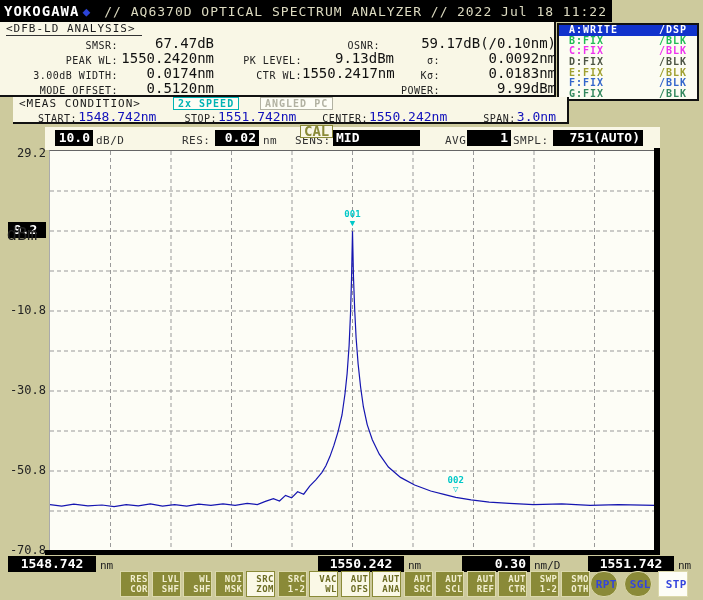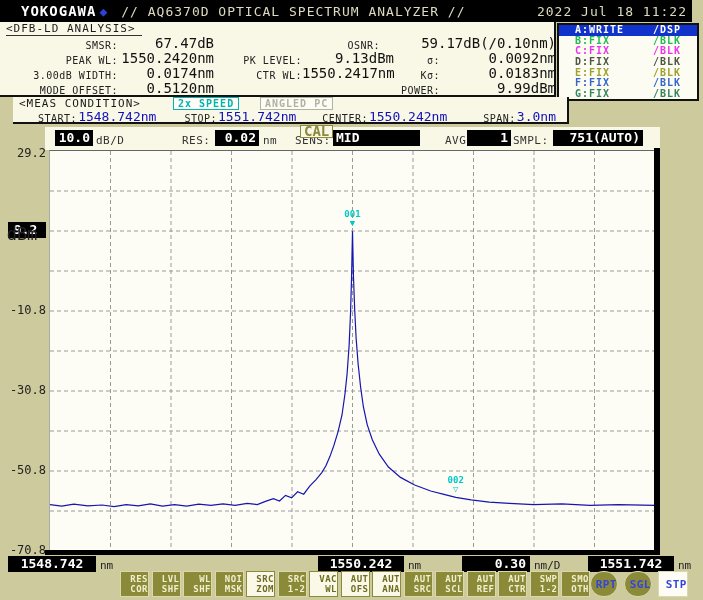--- a/index.html
+++ b/index.html
@@ -1,41 +1,41 @@
 <!DOCTYPE html>
 <html><head>
 <meta charset="utf-8">
 <style>
   html,body{margin:0;padding:0;background:#9a9a7a;}
   #screen{position:relative;width:703px;height:600px;background:#cdca9d;overflow:hidden;
     font-family:"DejaVu Sans Mono",monospace;color:#1a1a1a;}
   
-  #titlebar{position:absolute;left:0;top:0;width:675px;height:22px;background:#000;
-    display:flex;align-items:center;padding-left:17px;}
+  #titlebar{position:absolute;left:0;top:0;width:612px;height:22px;background:#000;
+    display:flex;align-items:center;}
   #brand{color:#fff;font-size:14px;font-weight:bold;letter-spacing:1px;margin-left:4px;}
   #diamond{color:#2b43d8;font-size:13px;margin-left:3px;}
   #apptitle{color:#dcdac0;font-size:13px;letter-spacing:1px;margin-left:14px;}
   #clock{color:#dcdac0;font-size:13px;margin-left:auto;margin-right:5px;letter-spacing:1px;}
   
   #dfb{position:absolute;left:0;top:22px;width:556px;height:75px;background:#f9f7e6;
     border-bottom:2px solid #111;border-right:2px solid #111;box-sizing:border-box;}
   #dfb-heading{position:absolute;left:6px;top:0px;font-size:11px;letter-spacing:1px;
     border-bottom:1px solid #333;padding:0 6px 0 0;}
   .arow{display:grid;align-items:end;height:15px;}
   #arows{position:absolute;left:0;top:13px;width:556px;}
   .g6{grid-template-columns:118px 96px 88px 92px 46px 116px;}
   .g4a{grid-template-columns:118px 96px 166px 176px;}
   .g4b{grid-template-columns:118px 96px 226px 116px;}
   .al{font-size:10px;letter-spacing:0.5px;text-align:right;white-space:nowrap;color:#222;}
   .av{font-size:14px;text-align:right;white-space:nowrap;color:#111;}
   
   #tracepanel{position:absolute;left:557px;top:23px;width:142px;height:78px;background:#fcfcf2;
     border:2px solid #111;box-sizing:border-box;}
   .trace-row{height:10.6px;display:flex;justify-content:space-between;align-items:center;
-    font-size:10px;font-weight:bold;letter-spacing:1px;padding:0 16px;line-height:10px;}
+    font-size:10px;font-weight:bold;letter-spacing:1px;padding:0 10px;line-height:10px;}
   
   #meas{position:absolute;left:13px;top:97px;width:556px;height:27px;background:#f9f7e6;
     border-bottom:2px solid #111;border-right:2px solid #111;box-sizing:border-box;}
   #meas-heading{position:absolute;left:6px;top:0;font-size:11px;letter-spacing:1px;}
   .badge{position:absolute;top:0;height:11px;line-height:11px;font-size:10px;font-weight:bold;
     letter-spacing:1px;padding:0 4px;border:1px solid;background:#fdfdf5;}
   #badge-speed{left:160px;color:#00b4b4;border-color:#00b4b4;}
   #badge-pc{left:247px;color:#b2b2a2;border-color:#b2b2a2;}
   #meas-fields{position:absolute;left:0;top:12px;width:556px;display:flex;align-items:flex-end;
     padding-left:25px;box-sizing:border-box;}

